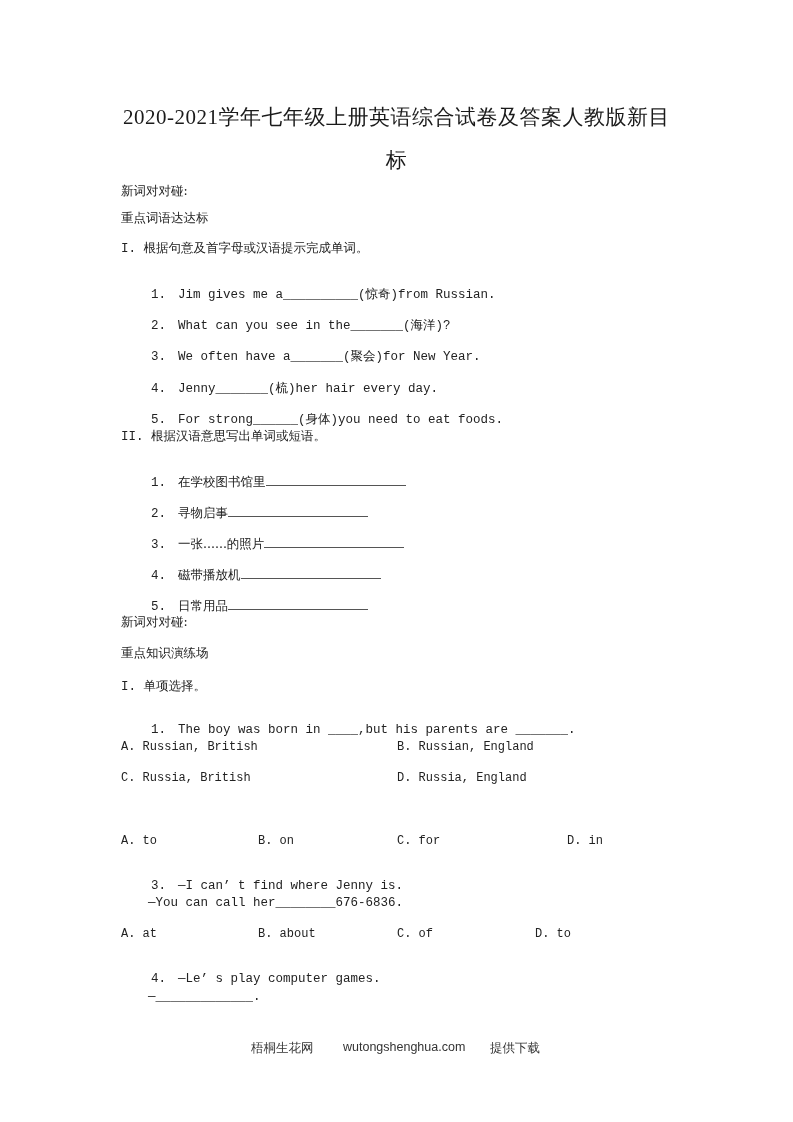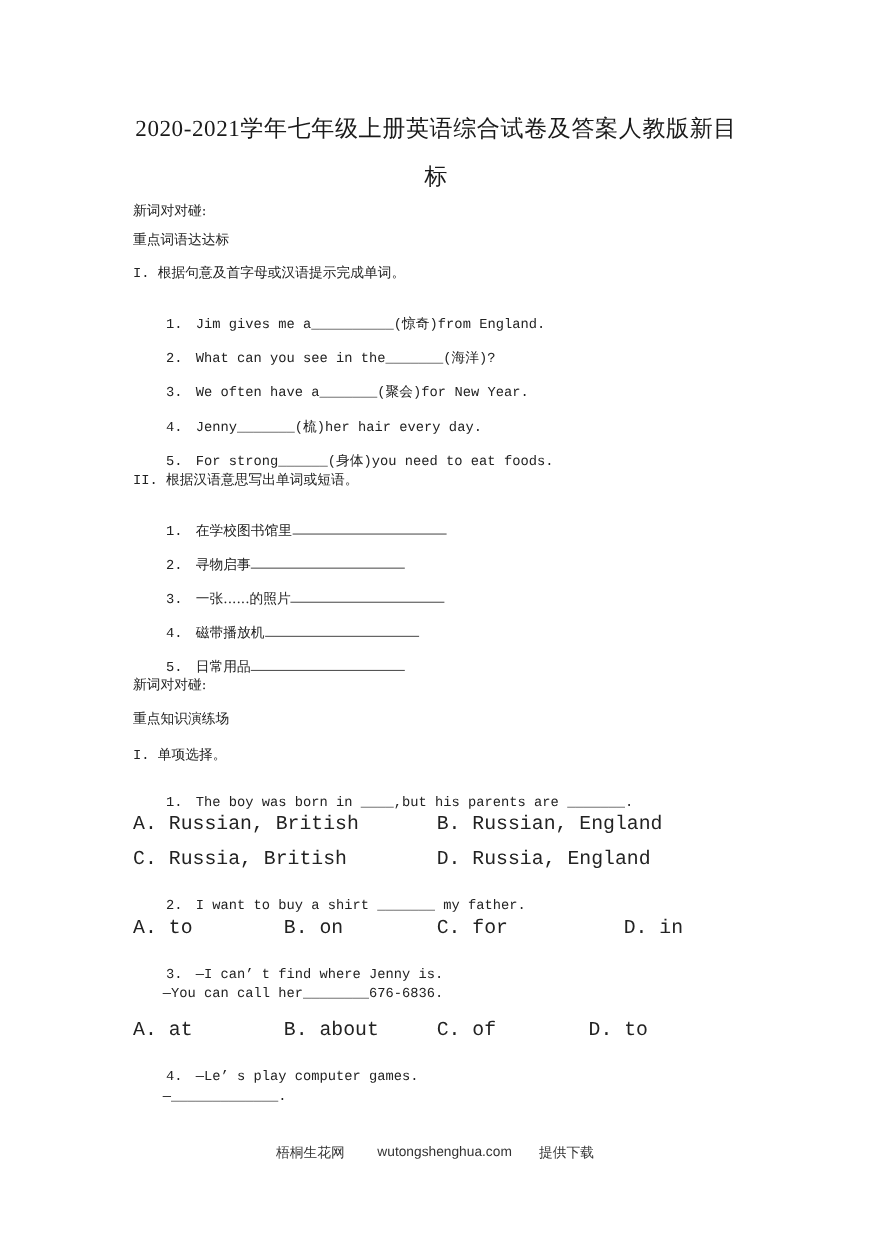--- a/index.html
+++ b/index.html
@@ -7,41 +7,41 @@
            font-family: "DejaVu Serif", "Liberation Serif", serif; color: #222; }
     .page { position: absolute; left: 0; top: 0; width: 706px; height: 1122px; }
     .title { position: absolute; left: 100px; width: 593px; text-align: center;
              font-size: 21px; letter-spacing: 0.5px; color: #1a1a1a;
              font-family: "Liberation Serif", "DejaVu Serif", serif; }
     .line { position: absolute; left: 121px; font-size: 12.5px; white-space: pre;
             font-family: "Liberation Mono", "DejaVu Sans Mono", monospace; color: #222; }
     .cn { font-family: "DejaVu Serif", "Liberation Serif", serif; }
     .num { display: inline-block; width: 27px; }
     .blank { display: inline-block; border-bottom: 1px solid #555; height: 12px; vertical-align: baseline; }
-    .opt { position: absolute; font-size: 18px; white-space: pre;
+    .opt { position: absolute; font-size: 12px; white-space: pre;
            font-family: "Liberation Mono", "DejaVu Sans Mono", monospace; color: #222; }
     .indent { left: 148px; }
     .footer { position: absolute; top: 1040px; left: 0; width: 793px; font-size: 12.5px; color: #333; }
     .footer span { position: absolute; white-space: pre; text-align: center; }
     .footer .site { font-family: "Liberation Sans", "DejaVu Sans", sans-serif; }
   </style>
 </head>
 <body>
 
 <div class="page">
 
   <div class="title" style="top:103px;">2020-2021学年七年级上册英语综合试卷及答案人教版新目</div>
   <div class="title" style="top:146px;">标</div>
 
   <div class="line cn" style="top:183px;">新词对对碰:</div>
   <div class="line cn" style="top:210px;">重点词语达达标</div>
   <div class="line" style="top:240px;">I. 根据句意及首字母或汉语提示完成单词。</div>
 
   <div class="line" style="top:272px;">
-    <span class="num">1.</span><span>Jim gives me a</span><span>__________</span><span>(惊奇)from England.</span>
+    <span class="num">1.</span><span>Jim gives me a</span><span>__________</span><span>(惊奇)from Russian.</span>
   </div>
   <div class="line" style="top:303px;">
     <span class="num">2.</span><span>What can you see in the</span><span>_______</span><span>(海洋)?</span>
   </div>
   <div class="line" style="top:334px;">
     <span class="num">3.</span><span>We often have a</span><span>_______</span><span>(聚会)for New Year.</span>
   </div>
   <div class="line" style="top:366px;">
     <span class="num">4.</span><span>Jenny</span><span>_______</span><span>(梳)her hair every day.</span>
   </div>
@@ -72,23 +72,20 @@
   <div class="line" style="top:678px;">I. 单项选择。</div>
 
   <div class="line" style="top:709px;">
     <span class="num">1.</span><span>The boy was born in ____,but his parents are _______.</span>
   </div>
   <div class="opt" style="top:740px; left:121px;">A. Russian, British</div>
   <div class="opt" style="top:740px; left:397px;">B. Russian, England</div>
   <div class="opt" style="top:771px; left:121px;">C. Russia, British</div>
   <div class="opt" style="top:771px; left:397px;">D. Russia, England</div>
 
-  <div class="line" style="top:802px;">
-    <span class="num">2.</span><span>I want to buy a shirt _______ my father.</span>
-  </div>
   <div class="opt" style="top:834px; left:121px;">A. to</div>
   <div class="opt" style="top:834px; left:258px;">B. on</div>
   <div class="opt" style="top:834px; left:397px;">C. for</div>
   <div class="opt" style="top:834px; left:535px;margin-left:32px;">D. in</div>
 
   <div class="line" style="top:865px;">
     <span class="num">3.</span><span>—I can’ t find where Jenny is.</span>
   </div>
   <div class="line indent" style="top:896px;">—You can call her________676-6836.</div>
   <div class="opt" style="top:927px; left:121px;">A. at</div>

